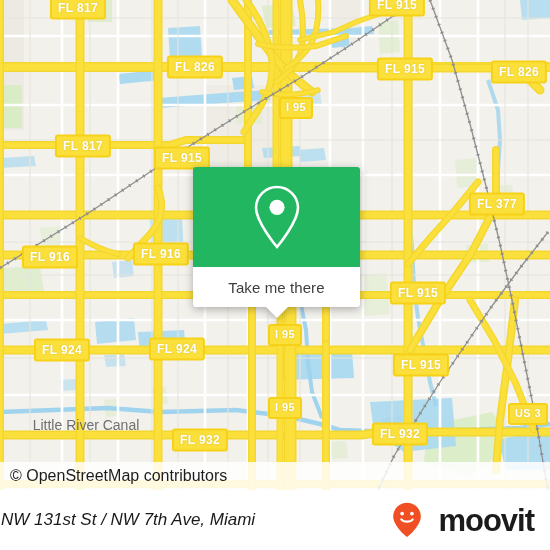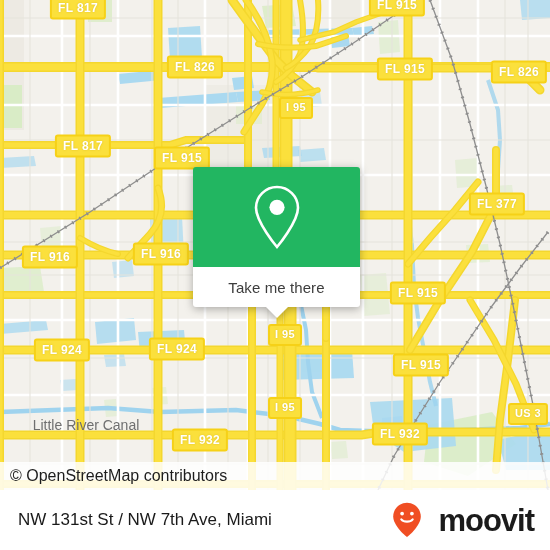--- a/index.html
+++ b/index.html
@@ -87,21 +87,21 @@
   .osm-credit span{
     padding-left:10px;color:#1d1d1d;font-size:16px;
   }
   .footer{
     position:absolute;left:0;top:490px;width:550px;height:60px;
     background:#ffffff;
     display:flex;align-items:center;justify-content:space-between;
     overflow:hidden;
   }
   .footer-title{
-    padding-left:18px;color:#1a1a1a;font-size:17px;white-space:nowrap;
+    padding-left:1px;color:#1a1a1a;font-size:17px;white-space:nowrap;font-style:italic;
   }
   .brand{display:flex;align-items:center;padding-right:16px;}
   .brand-word{
     color:#1b1b1b;font-size:31px;font-weight:bold;letter-spacing:-1px;
     margin-left:16px;line-height:1;
   }
 </style>
 </head>
 <body>
 

